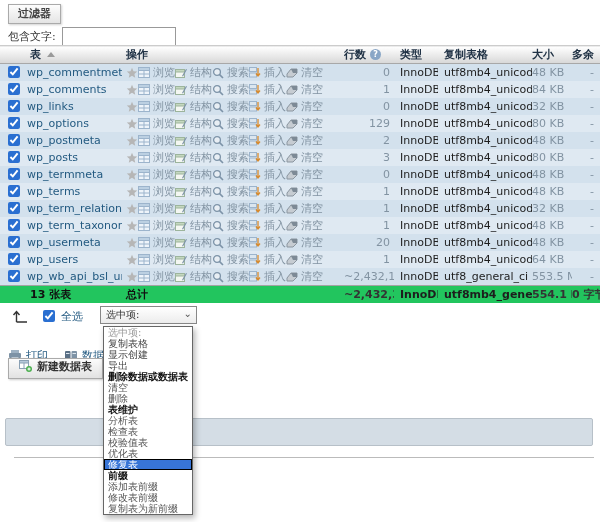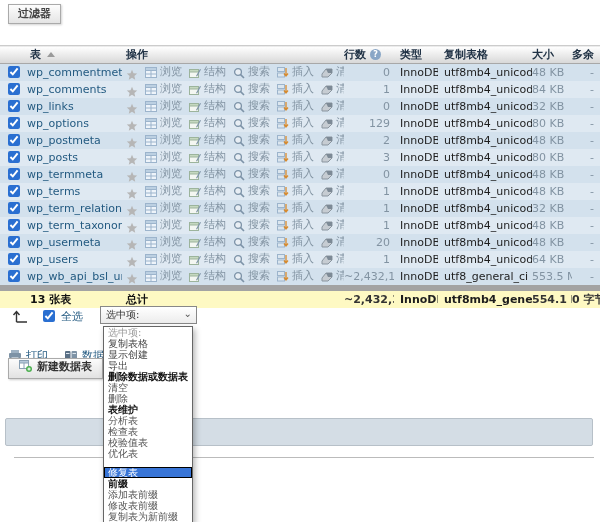--- a/index.html
+++ b/index.html
@@ -29,29 +29,29 @@
   .sort-asc{display:inline-block;width:0;height:0;border-left:4px solid transparent;border-right:4px solid transparent;
             border-bottom:5px solid #9a9a9a;margin-left:6px;vertical-align:1px;}
   .help-badge{display:inline-block;width:11px;height:11px;border-radius:50%;background:#89a6c6;color:#fff;
               font-size:8px;line-height:11px;text-align:center;font-weight:bold;margin-left:4px;vertical-align:1px;}
   tbody tr.odd{background:var(--row-odd);}
   tbody tr.even{background:var(--row-even);}
   td.d-name{padding-left:8px;}
   td.d-name input{width:12px;height:12px;vertical-align:-2px;margin:0 7px 0 0;accent-color:#2a6fd1;}
   a.tname{color:var(--accent);text-decoration:none;cursor:pointer;}
   td.d-ops{padding-left:4px;}
-  .ops-wrap{display:flex;align-items:flex-end;gap:7px;font-family:Liberation Mono, monospace;}
+  .ops-wrap{display:flex;align-items:center;}
   .op{display:inline-flex;align-items:center;gap:3px;color:#8293a2;text-decoration:none;cursor:pointer;}
   .op svg,.star svg{display:block;}
   .star{cursor:pointer;}
   td.d-rows{text-align:right;padding-right:4px;color:#8293a2;}
   td.d-type,td.d-coll{padding-left:6px;color:#1d1d1d;}
   td.d-size{text-align:right;padding-right:12px;color:#8293a2;}
   td.d-over{text-align:right;padding-right:6px;color:#8293a2;}
-  tfoot td{border-top:6px solid #a3a3a3;background:#fef9c3;font-weight:bold;color:#111;}
+  tfoot td{border-top:1px solid #a3a3a3;background:#22c55e;font-weight:bold;color:#111;}
   tfoot td.d-rows,tfoot td.d-size,tfoot td.d-over{color:#333;}
 
   
   .bulk{position:absolute;left:12px;top:306px;height:20px;display:flex;align-items:center;}
   .bulk input{width:12px;height:12px;accent-color:#2a6fd1;margin:0 6px 0 0;}
   .checkall-arrow{margin-right:14px;}
   .select-all{color:var(--accent);text-decoration:none;cursor:pointer;}
   .select-box{position:absolute;left:88px;top:0;width:90px;height:16px;border:1px solid #888;
               background:linear-gradient(#fff,#ececec);line-height:16px;font-size:10px;color:#333;
               padding-left:5px;cursor:pointer;}
@@ -75,28 +75,32 @@
   .sep{position:absolute;left:14px;top:457px;width:580px;border-top:1px solid #bbb;}
 
   
   .dropdown{position:absolute;left:103px;top:326px;width:88px;background:#fff;border:1px solid #666;
             box-shadow:2px 3px 6px rgba(0,0,0,.3);z-index:10;font-size:10px;}
   .dropdown div{height:11px;line-height:11px;padding-left:4px;white-space:nowrap;overflow:hidden;cursor:default;}
   .dd-muted{color:#999;}
   .dd-plain{color:#444;}
   .dd-header{font-weight:bold;color:#111;}
   .dd-sub{padding-left:15px;color:#555;}
-  .dd-selected{background:var(--highlight);color:#fff !important;outline:1px solid #000;outline-offset:-1px;margin-top:8px;}
+  .dd-selected{background:var(--highlight);color:#fff !important;outline:1px solid #000;outline-offset:-1px;}
 </style>
 </head>
 <body>
 
 <div id="screen" style="--accent: #235a81; --highlight: #3875d7; --row-odd: #d3e1ed; --row-even: #dfe9f2;">
 
   <div class="filter-tab">过滤器</div>
+  <div class="filter-row">
+    <label>包含文字:</label>
+    <input class="filter-input" type="text" value="" style="">
+  </div>
 
   <table class="tbl">
     <colgroup>
         <col class="c1">
         <col class="c2">
         <col class="c3">
         <col class="c4">
         <col class="c5">
         <col class="c6">
         <col class="c7">

